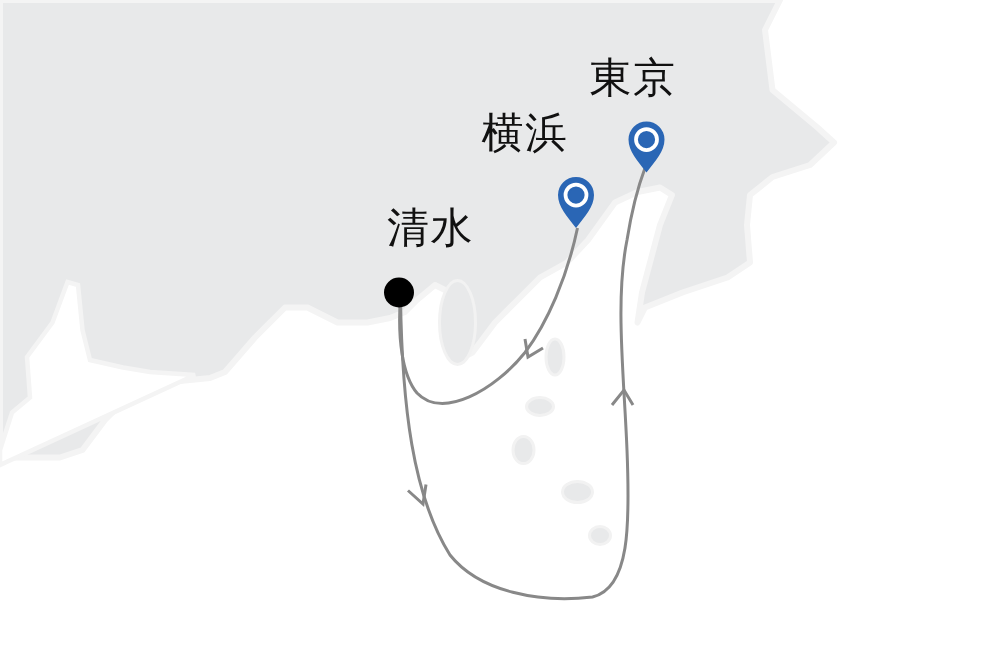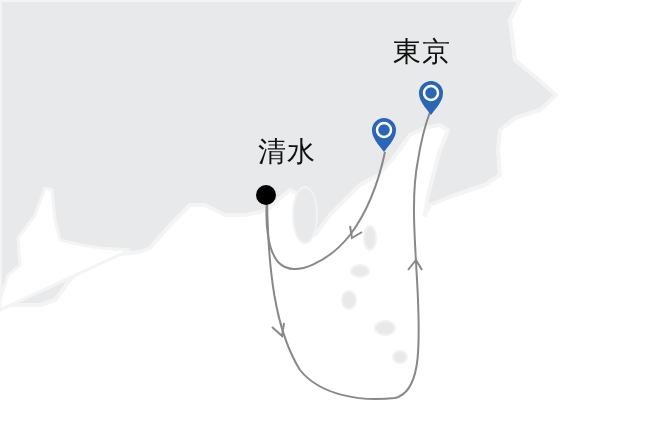--- a/index.html
+++ b/index.html
@@ -43,14 +43,15 @@
     <g transform="translate(384,132)">
       <path d="M0,20 C-6,12 -12,6 -12,-2 A12,12 0 1 1 12,-2 C12,6 6,12 0,20 Z" fill="#2a66b5"></path>
       <circle cx="0" cy="-2" r="7" fill="none" stroke="#ffffff" stroke-width="2.5"></circle>
       <circle cx="0" cy="-2" r="4.5" fill="#2a66b5"></circle>
     </g>
 
     <circle cx="266" cy="195" r="10" fill="#000000"></circle>
   </svg>
 
   <div class="label" style="left:393px;top:38px;">東京</div>
+  <div class="label" style="left:321px;top:75px;">横浜</div>
   <div class="label" style="left:230px;top:138px;margin-left:28px;">清水</div>
 </div>
 
 </body></html>

